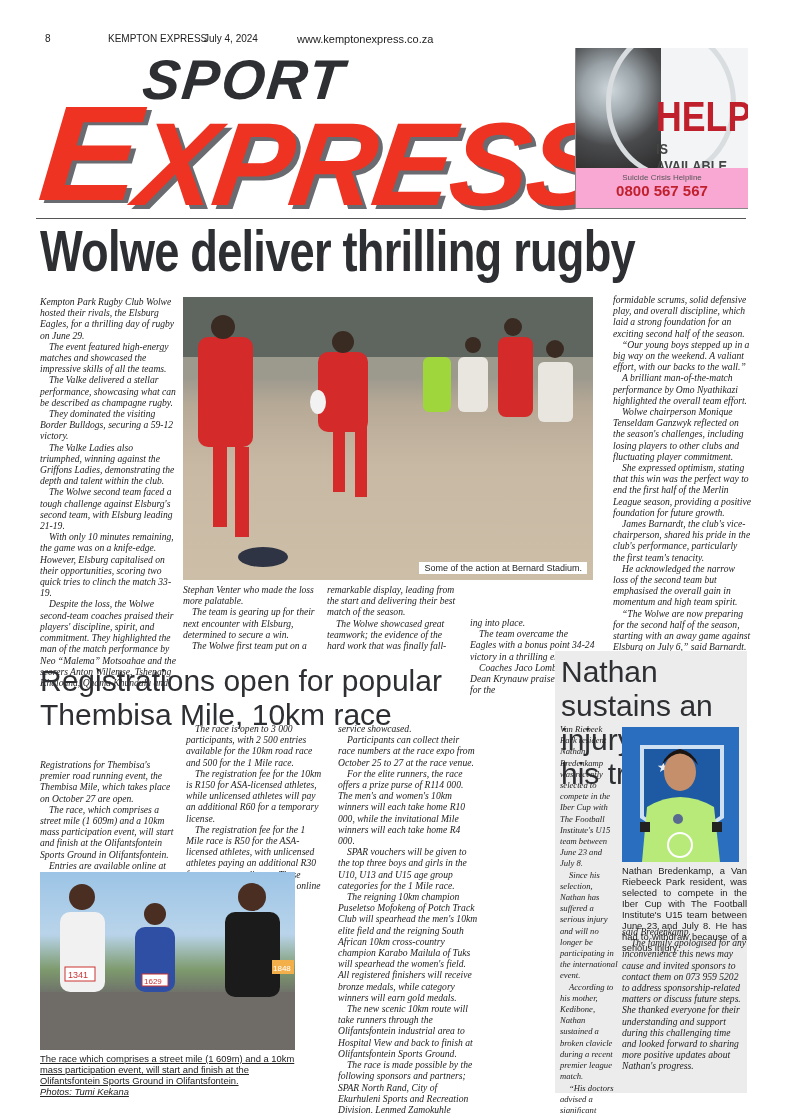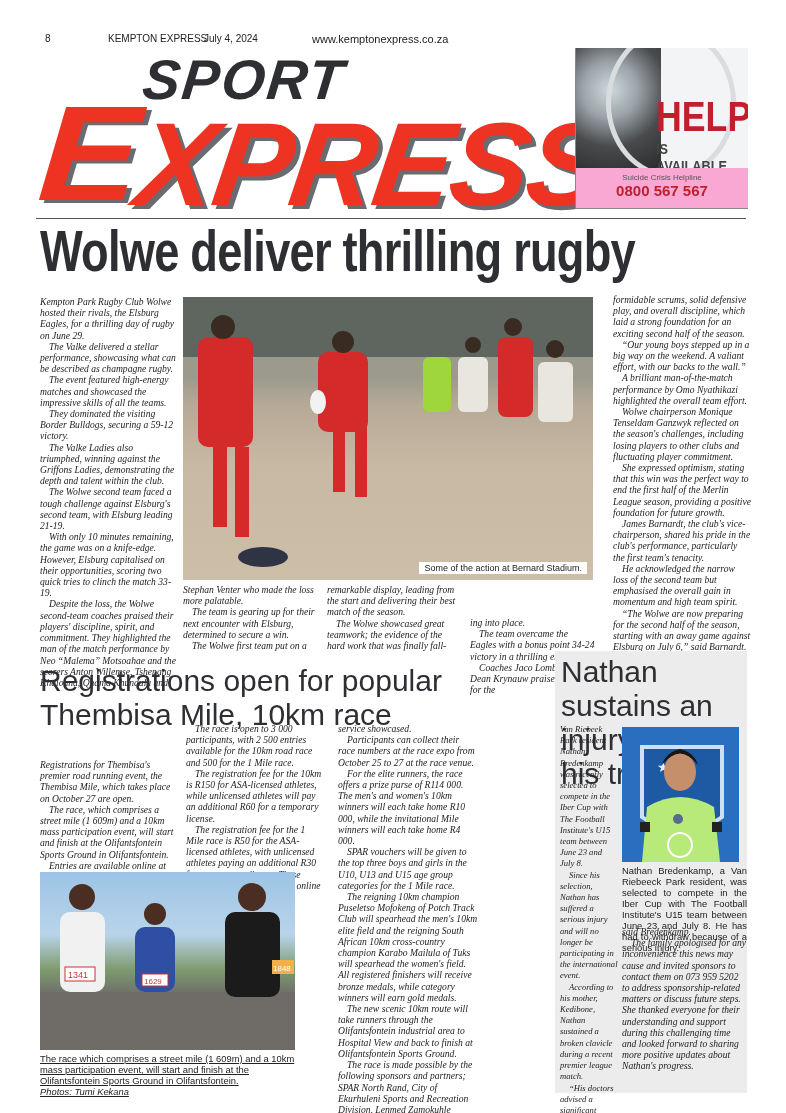--- a/index.html
+++ b/index.html
@@ -30,21 +30,21 @@
   .photo-race{left:40px;top:872px;width:255px;height:178px;overflow:hidden;background:linear-gradient(180deg,#9cc4e6 0%,#b9d4ea 35%,#7d9a6d 55%,#6d6b6a 70%,#8c8a88 100%);}
   .photo-nathan{left:622px;top:727px;width:117px;height:135px;overflow:hidden;background:#2a6fbf;}
   .sans-cap{font-family:"Liberation Sans",sans-serif;font-size:9.4px;line-height:11px;color:#222;}
 </style>
 </head>
 <body>
 
 <div class="abs hdr-text" style="left:45px;">8</div>
 <div class="abs hdr-text" style="left:108px;">KEMPTON EXPRESS</div>
 <div class="abs hdr-text" style="left:204px;">July 4, 2024</div>
-<div class="abs hdr-text" style="left:312px;font-size:11px;">www.kemptonexpress.co.za</div>
+<div class="abs hdr-text" style="left:297px;font-size:11px;">www.kemptonexpress.co.za</div>
 
 <div class="abs masthead-sport">SPORT</div>
 <div class="abs masthead-express">
   <span class="big">E</span><span class="rest">XPRESS</span>
 </div>
 
 <div class="abs ad">
   <div class="ad-photo"></div>
   <div class="ad-ring"></div>
   <div class="ad-help">HELP</div>
@@ -54,22 +54,22 @@
     <div class="l2">0800 567 567</div>
   </div>
 </div>
 
 <div class="abs rule" style="left:36px;top:218px;width:710px;"></div>
 
 <div class="abs headline-main">Wolwe deliver thrilling rugby</div>
 
 <div class="abs col" style="left:40px;top:296px;width:136px;">
   <p class="first">Kempton Park Rugby Club Wolwe hosted their rivals, the Elsburg Eagles, for a thrilling day of rugby on June 29.</p>
+  <p>The event featured high-energy matches and showcased the impressive skills of all the teams.</p>
   <p>The Valke delivered a stellar performance, showcasing what can be described as champagne rugby.</p>
-  <p>The event featured high-energy matches and showcased the impressive skills of all the teams.</p>
   <p>They dominated the visiting Border Bulldogs, securing a 59-12 victory.</p>
   <p>The Valke Ladies also triumphed, winning against the Griffons Ladies, demonstrating the depth and talent within the club.</p>
   <p>The Wolwe second team faced a tough challenge against Elsburg's second team, with Elsburg leading 21-19.</p>
   <p>With only 10 minutes remaining, the game was on a knife-edge. However, Elsburg capitalised on their opportunities, scoring two quick tries to clinch the match 33-19.</p>
   <p>Despite the loss, the Wolwe second-team coaches praised their players' discipline, spirit, and commitment. They highlighted the man of the match performance by Neo “Malema” Motsoahae and the scorers Anton Willemse, Tshepang Khaloana, Qhama Khundulu and</p>
 </div>
 
 <div class="abs photo-rugby">
   <svg width="410" height="283" viewBox="0 0 410 283">
     <rect x="0" y="0" width="410" height="60" fill="#5f6660"></rect>

